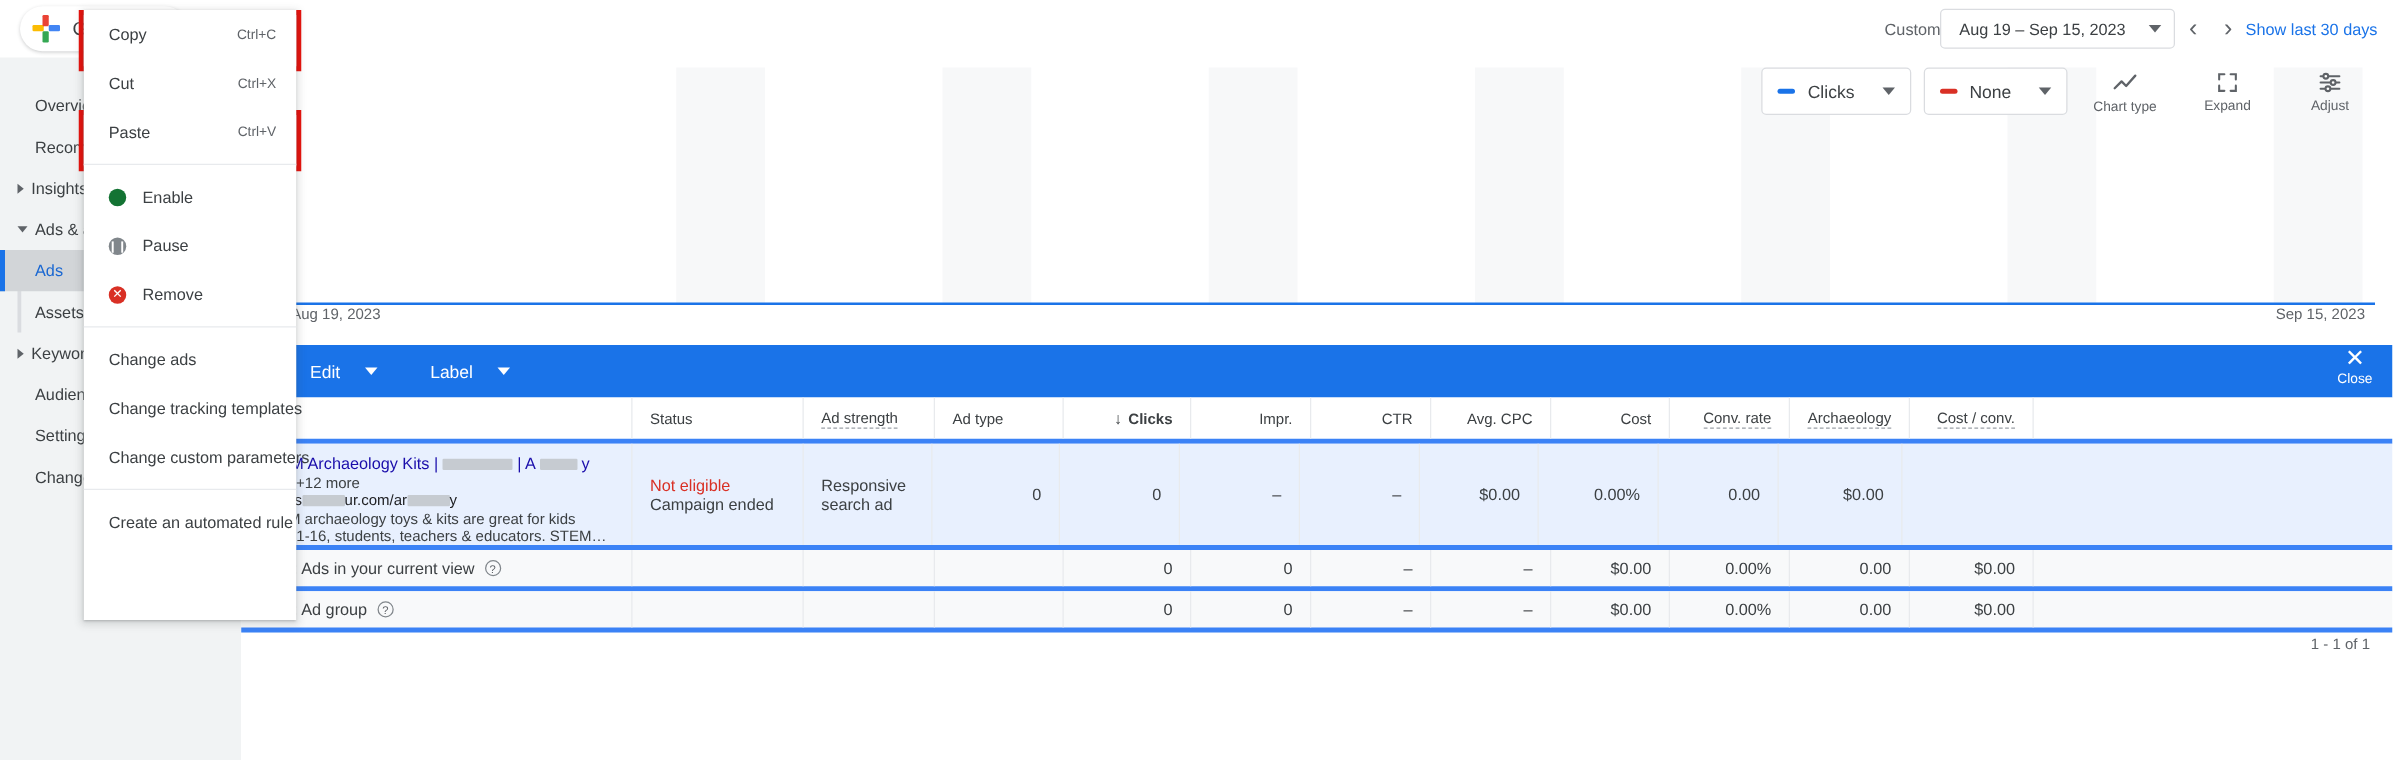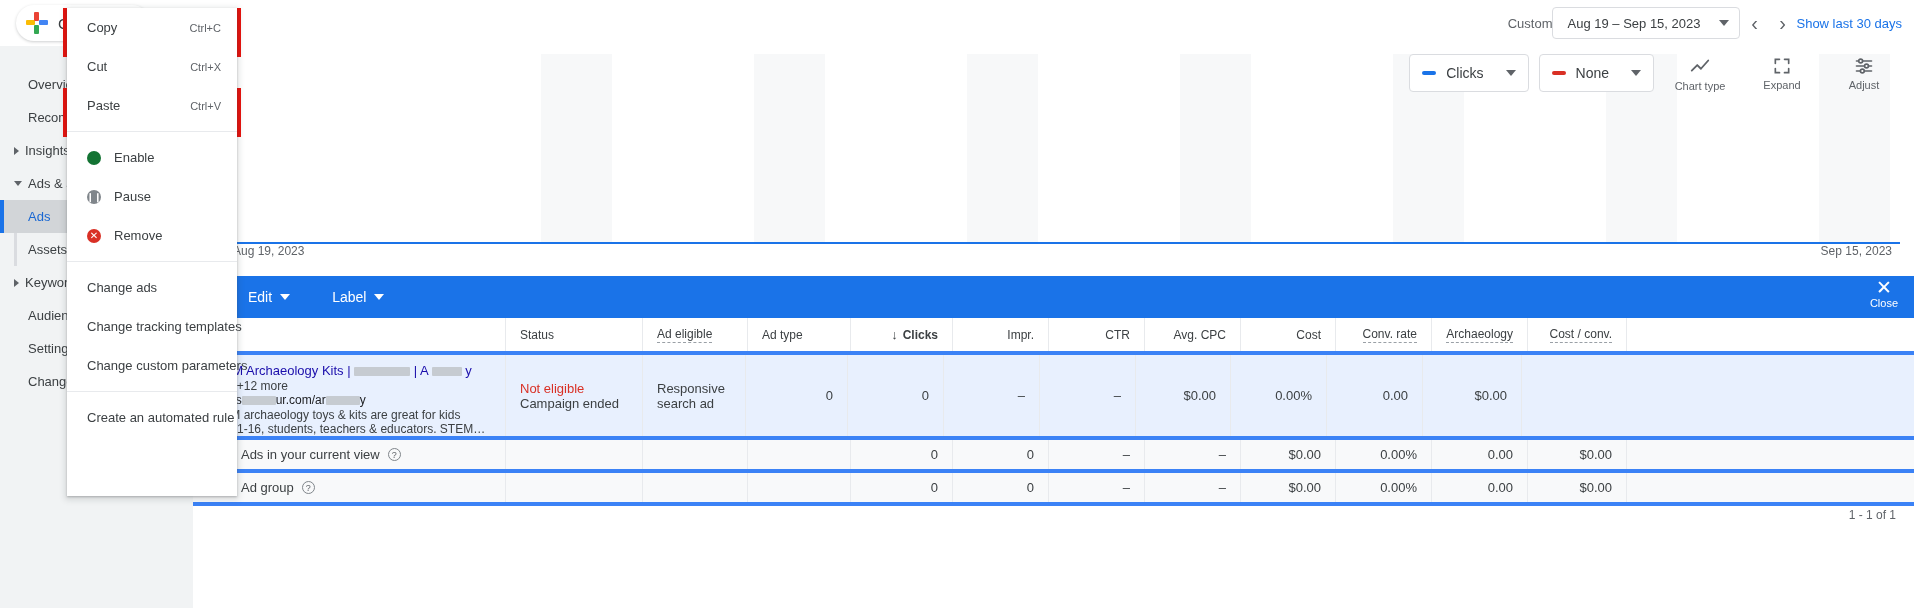--- a/index.html
+++ b/index.html
@@ -85,21 +85,21 @@
   .chart-baseline { position: absolute; left: 0; right: 14px; bottom: 0; height: 2px; background: #1a73e8; }
   .chart-dates { position: absolute; left: 0; right: 14px; top: 198px; height: 20px; font-size: 12px; color: #5f6368; }
   .chart-dates .l { position: absolute; left: 40px; }
   .chart-dates .r { position: absolute; right: 8px; }
 
   
   .bluebar {
     position: absolute; left: 0; top: 230px; width: 1721px; height: 42px;
     background: #1a73e8; color: #fff; display: flex; align-items: center;
   }
-  .bb-item { display: flex; align-items: center; font-size: 14px; font-weight: 500; color:#fff; }
+  .bb-item { display: flex; align-items: center; font-size: 14px; font-weight: 500; color:#fff;gap:12px; }
   .bb-caret { width: 0; height: 0; border-left: 5px solid transparent; border-right: 5px solid transparent;
               border-top: 6px solid #fff; margin-left: 8px; }
   .bb-close { position: absolute; right: 16px; top: 2px; display: flex; flex-direction: column;
               align-items: center; color: #fff; font-size: 11px; }
   .bb-close .x { font-size: 19px; line-height: 19px; }
 
   
   .tbl { position: absolute; left: 0; top: 272px; width: 1721px; font-size: 13px; color: #3c4043; }
   .trow { display: flex; border-bottom: 4px solid #3b82f6; }
   .thead { height: 37px; background: #fff; color: #3c4043; }
@@ -309,21 +309,21 @@
     <div class="tbl">
 
       <div class="trow thead">
         <div class="cell c-ad">
             <span>Ad</span>
           </div>
         <div class="cell c-status">
             <span>Status</span>
           </div>
         <div class="cell c-str">
-            <span class="dotted">Ad eligible</span>
+            <span class="dotted">Ad strength</span>
           </div>
         <div class="cell c-type">
             <span>Ad type</span>
           </div>
         <div class="cell c-clicks num">
           <span class="arrow-dn">↓</span>
           <span class="sorted">Clicks</span>
         </div>
         <div class="cell c-impr num">
             <span>Impr.</span>

